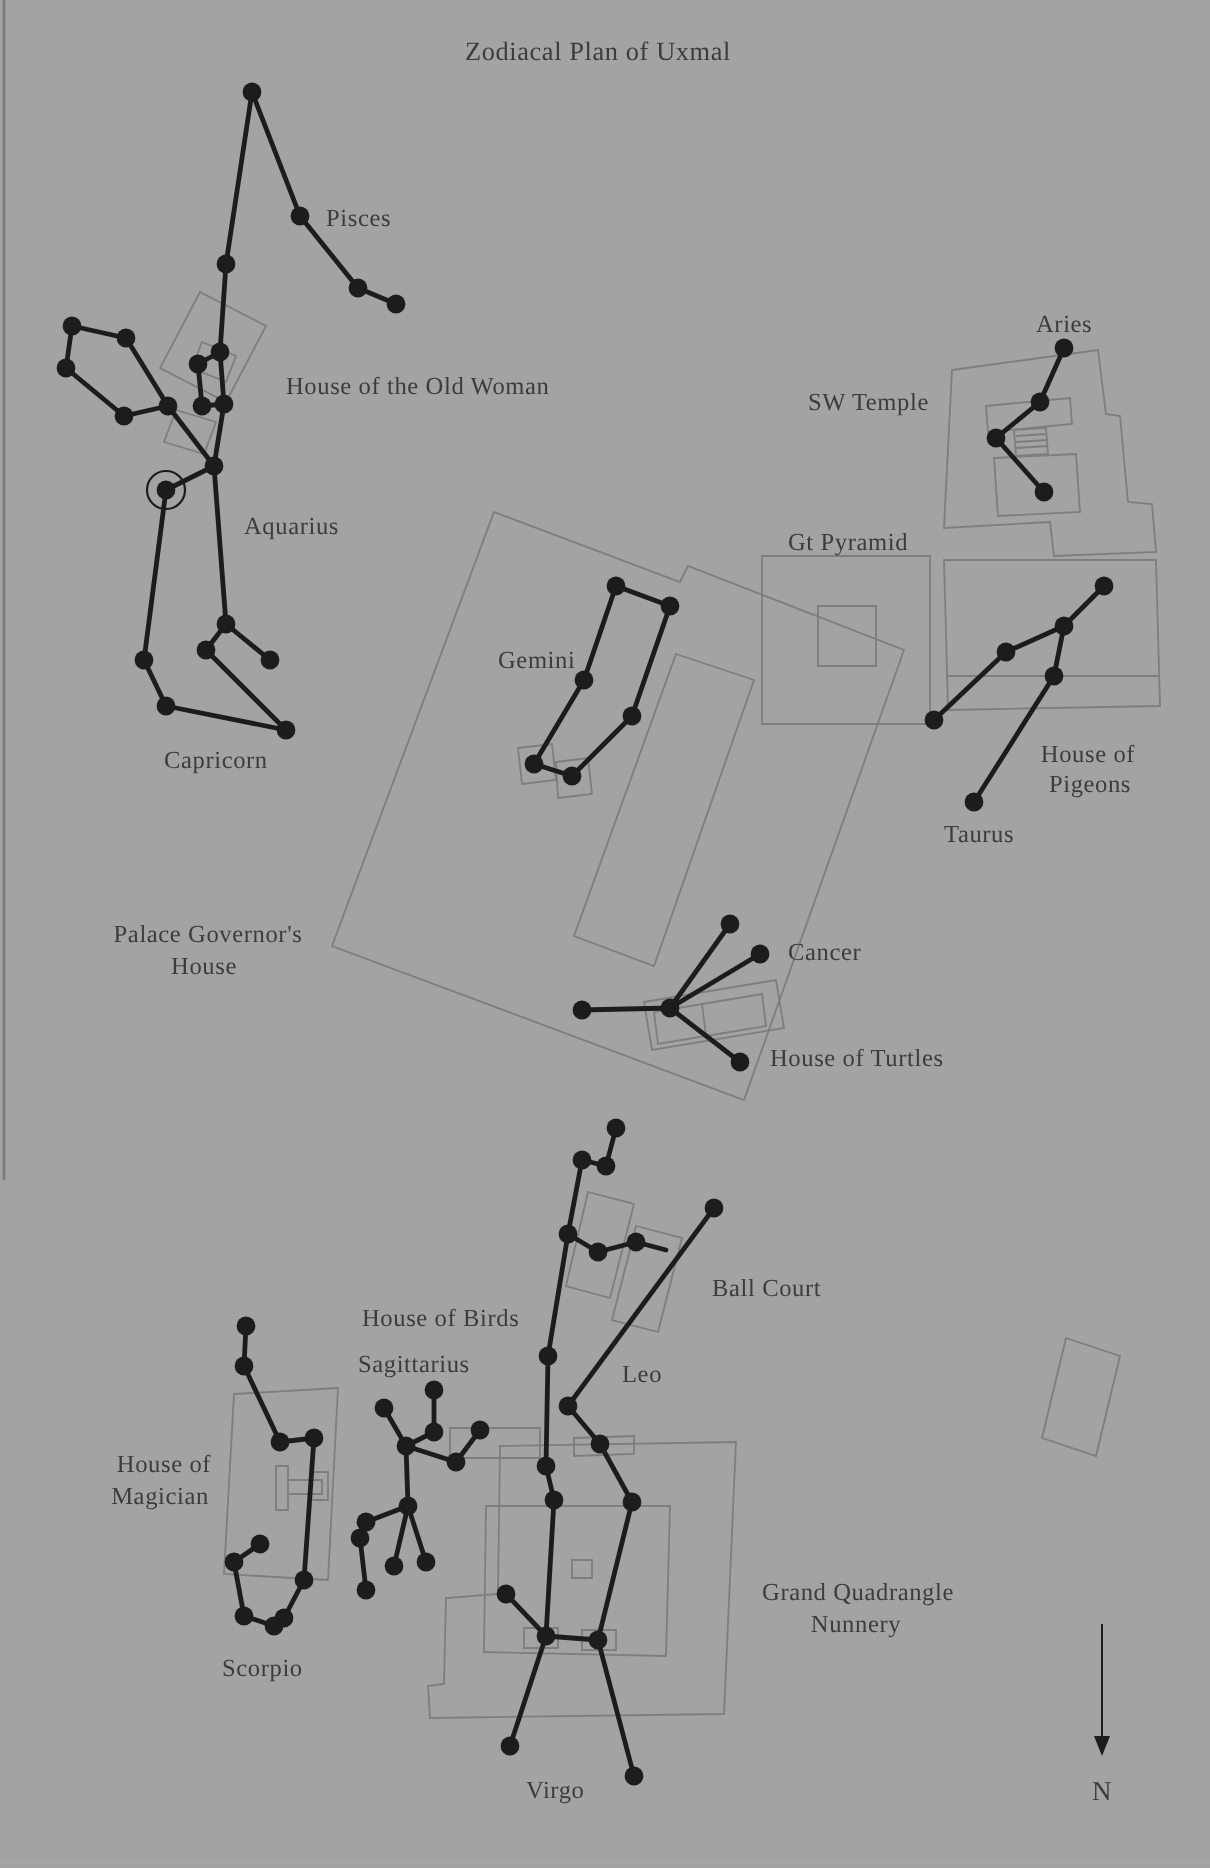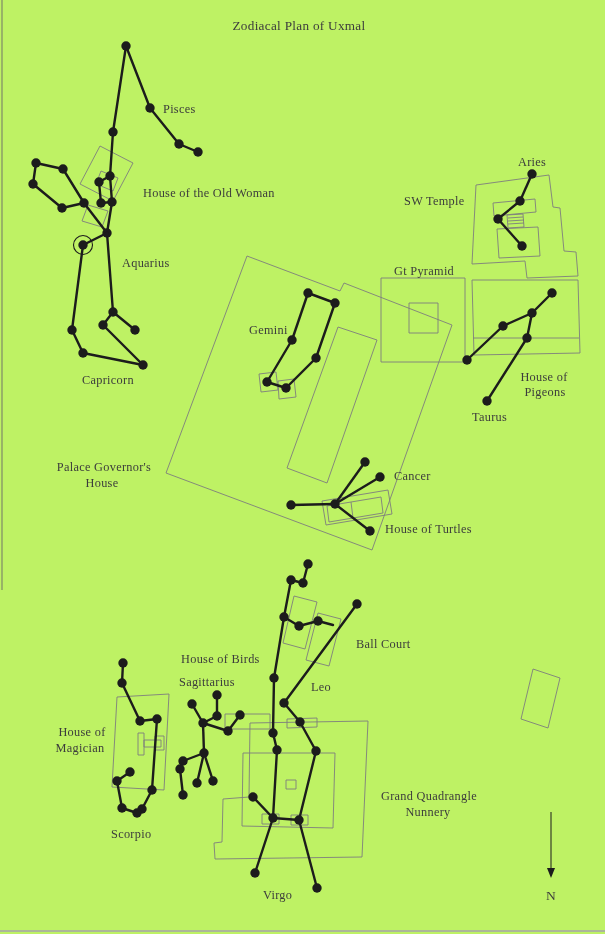--- a/index.html
+++ b/index.html
@@ -1,16 +1,16 @@
 <!DOCTYPE html>
 <html><head>
 <meta charset="utf-8">
 <style>
   html,body{margin:0;padding:0;background:#ffffff;}
-  .page{position:relative;width:605px;height:934px;background:#bef264;overflow:hidden;
+  .page{position:relative;width:605px;height:934px;background:#a3a3a3;overflow:hidden;
         font-family:"Liberation Serif", serif;}
   svg text{font-family:"Liberation Serif", serif;fill:#3c3c3c;letter-spacing:.3px;}
   svg{display:block;}
 </style>
 </head>
 <body>
 
 <div class="page">
   <svg width="605" height="934" viewBox="0 0 605 934" xmlns="http://www.w3.org/2000/svg">
     <g id="layer-buildings">

